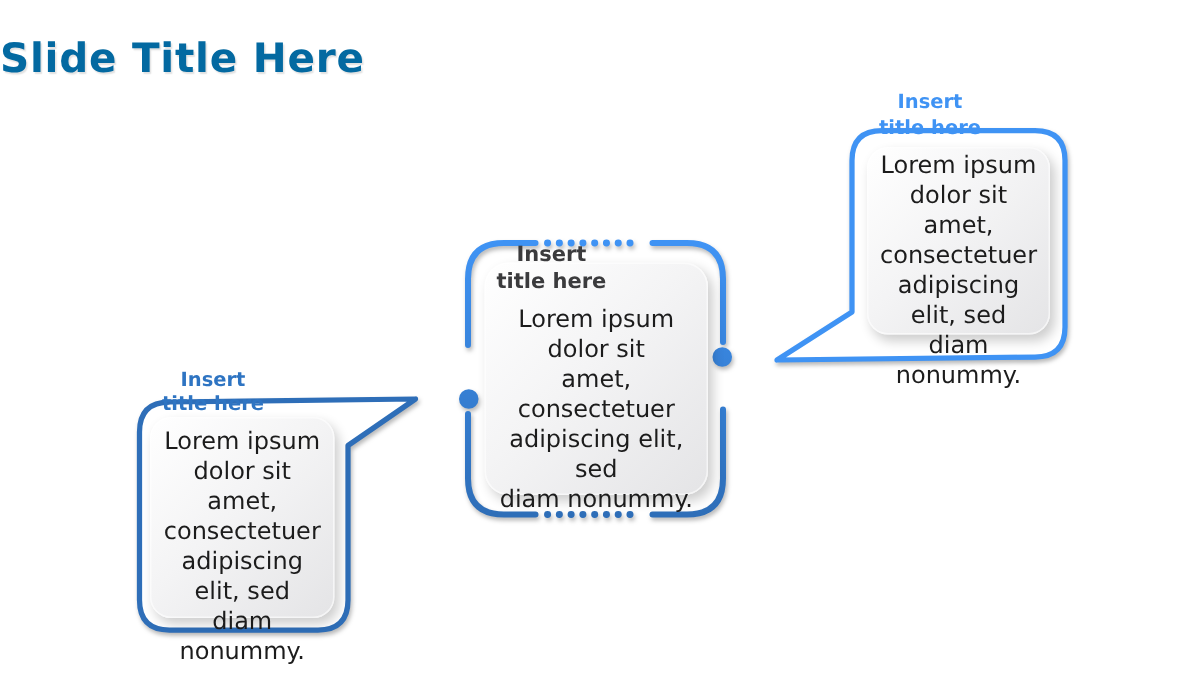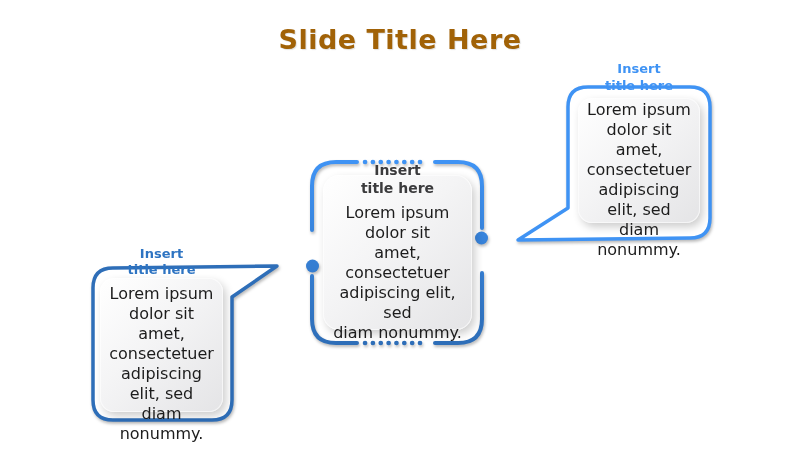--- a/index.html
+++ b/index.html
@@ -10,39 +10,38 @@
     background: #ffffff;
     overflow: hidden;
     font-family: "DejaVu Sans", "Liberation Sans", sans-serif;
   }
   .slide-title {
     position: absolute;
     top: 24px;
     left: 0;
     width: 100%;
     margin: 0;
-    text-align: center;
     font-size: 27px;
     font-weight: bold;
-    color: #a16207;
+    color: #0369a1;
     letter-spacing: 0.5px;
     text-shadow: 1px 1px 1px rgba(0,0,0,0.12);
   }
   svg.overlay {
     position: absolute;
     left: 0; top: 0;
     width: 800px; height: 450px;
   }
   .shadowed { filter: drop-shadow(1.5px 2.5px 1.5px rgba(0,0,0,0.28)); }
   .card {
     position: absolute;
     display: flex;
     flex-direction: column;
     justify-content: center;
-    align-items: center;
+    align-items: flex-start;
     text-align: center;
     background: linear-gradient(135deg, #ffffff 0%, #f4f4f5 45%, #e4e4e6 100%);
     box-shadow: 3px 4px 8px rgba(0,0,0,0.20), 0 0 0 1px rgba(255,255,255,0.6) inset;
     box-sizing: border-box;
     padding: 6px 8px;
   }
   .card-center { left: 323px; top: 175px; width: 149px; height: 155px; border-radius: 16px; }
   .card-left   { left: 100px; top: 278px; width: 123px; height: 134px; border-radius: 14px; }
   .card-right  { left: 578px; top:  98px; width: 122px; height: 125px; border-radius: 14px; }
   .card-title {

